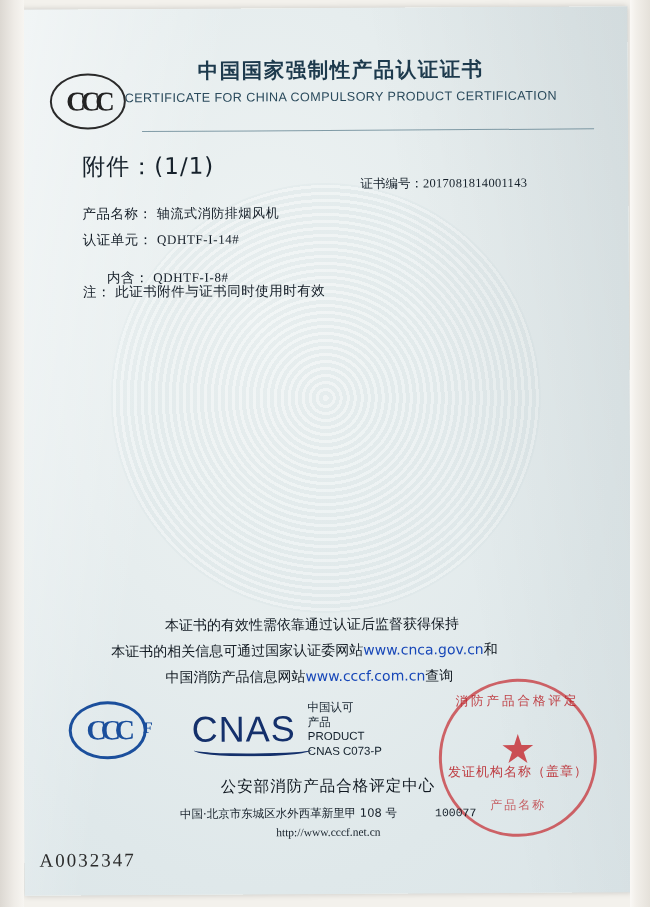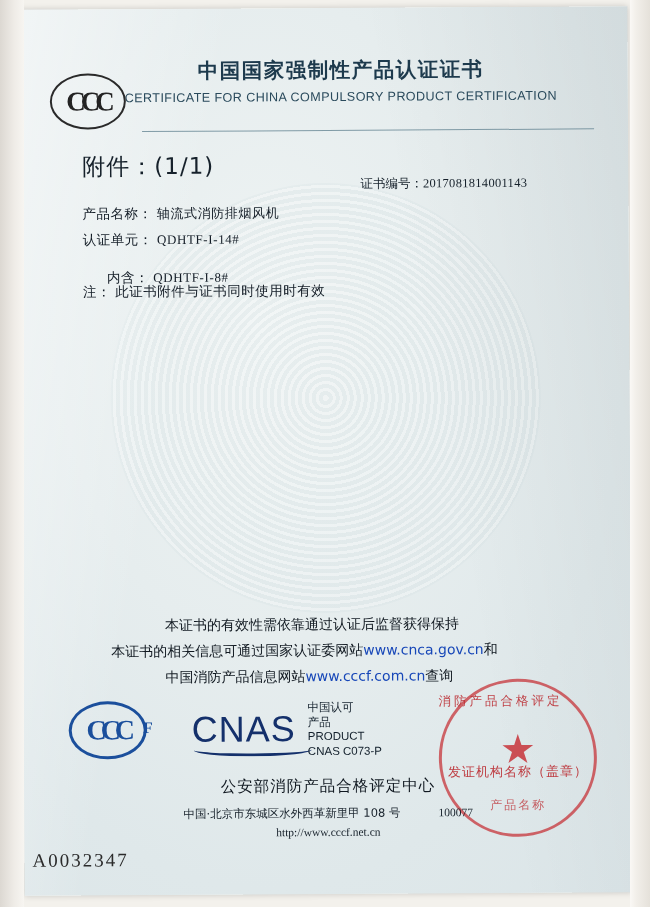--- a/index.html
+++ b/index.html
@@ -249,21 +249,21 @@
     left: 50%; top: 44%;
     transform: translate(-50%,-50%);
     font-size: 40px;
     color: rgba(197,40,46,0.8);
     line-height: 1;
   }
   #seal .arc-top {
     position: absolute;
     left: 0; top: 14px;
     width: 158px;
-    text-align: left;
+    text-align: center;
     font-family: Liberation Sans, sans-serif;
     font-size: 12.5px;
     color: rgba(186,36,42,0.85);
     letter-spacing: 3px;
   }
   #seal .mid {
     position: absolute;
     left: 0; top: 84px;
     width: 158px;
     text-align: center;
@@ -292,32 +292,32 @@
     color: #101820;
     letter-spacing: 1px;
   }
   #addr {
     left: 0; top: 798px; width: 608px;
     text-align: center;
     font-family: "DejaVu Sans", sans-serif;
     font-size: 11.5px;
     color: #16202a;
   }
-  #addr .zip { margin-left: 38px; font-family: Liberation Serif, serif; }
+  #addr .zip { margin-left: 38px; font-family: Liberation Mono, monospace; }
   #site {
     left: 0; top: 818px; width: 608px;
     text-align: center;
     font-family: "Liberation Serif", serif;
     font-size: 11.5px;
     color: #16202a;
   }
 
   
   #serial {
-    left: 8px; top: 840px;
+    left: 15px; top: 840px;
     font-family: "Liberation Serif", serif;
     font-size: 19px;
     letter-spacing: 2px;
     color: #2b2b2b;
   }
 
   
   #edge-left {
     position: absolute;
     left: 0; top: 0; width: 24px; height: 907px;

